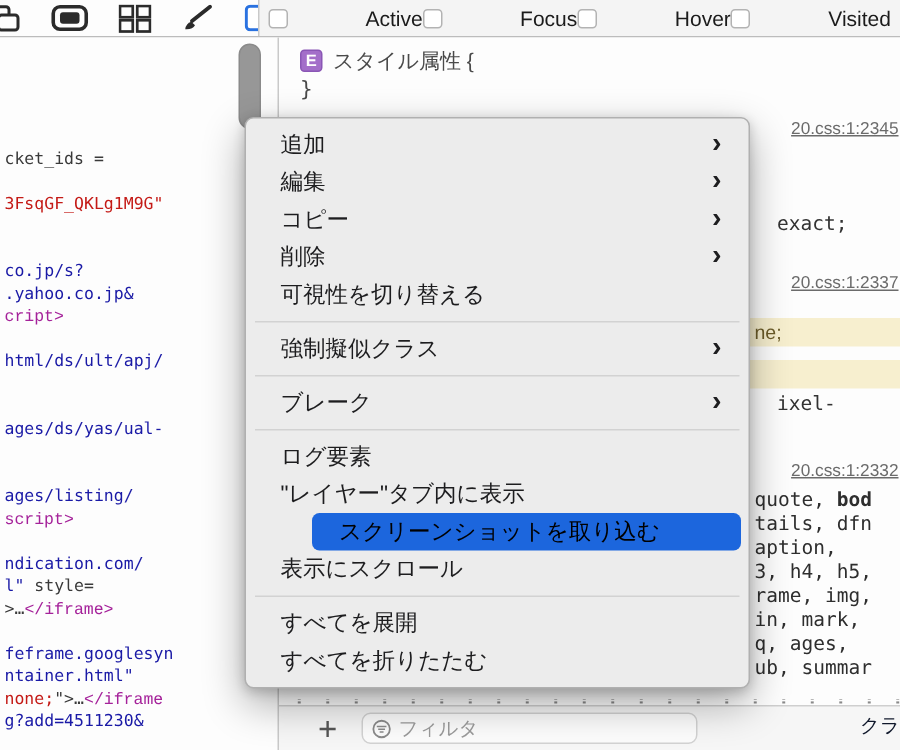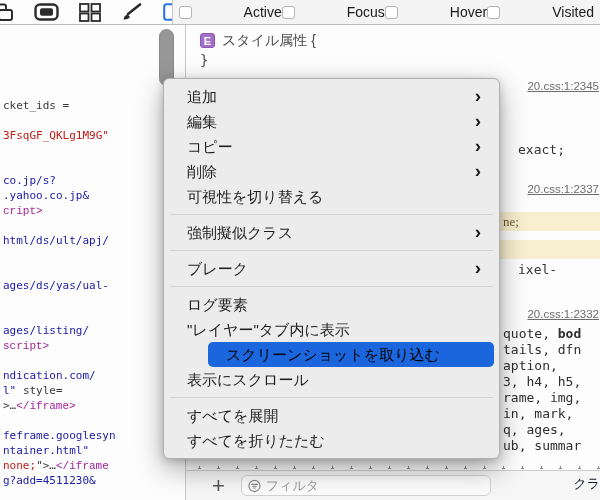--- a/index.html
+++ b/index.html
@@ -25,29 +25,29 @@
   
   .styles-panel { position:absolute; left:186px; top:25px; right:0; bottom:0; background:#fdfdfd; }
   .rule-header { padding:7px 0 0 14px; }
   .rule-title-row { display:flex; align-items:center; height:17px; }
   .e-badge { width:15px; height:15px; background:#a36fc9; border:1px solid #8a56b5; border-radius:3px; color:#fff; font-size:11px; font-weight:bold; display:flex; align-items:center; justify-content:center; margin-right:7px; }
   .rule-title { font-size:14px; color:#4a4a4a; }
   .rule-close { font-size:14px; color:#4a4a4a; font-family:"DejaVu Sans Mono",monospace; margin:3px 0 0 0; height:15px; }
   .src-link { position:absolute; right:1px; font-size:11.5px; color:#6b6b6b; text-decoration:underline; cursor:pointer; }
   .frag { position:absolute; left:317px; font-family:"DejaVu Sans Mono","Liberation Mono",monospace; font-size:13px; color:#333;margin-left:15px; }
   .warn-row { position:absolute; left:0; right:0; height:19px; background:#f7efcf; }
-  .warn-row .warn-text { position:absolute; left:317px; line-height:19px; font-family:Liberation Serif, serif; font-size:13px; color:#6b5b28; }
+  .warn-row .warn-text { position:absolute; left:317px; line-height:19px; font-family:Liberation Sans, sans-serif; font-size:13px; color:#6b5b28; }
   .selector-block { position:absolute; left:317px; top:301px; }
   .sel-line { height:16px; line-height:16px; font-family:"DejaVu Sans Mono","Liberation Mono",monospace; font-size:13px; color:#2e2e2e; white-space:pre; }
   .sel-line .bold { font-weight:bold; }
 
   .dotted-strip { position:absolute; left:0; right:0; bottom:31px; height:3px; background-image:radial-gradient(circle, #8a8a8a 1px, transparent 1.2px); background-size:19px 3px; background-position:4px 1px; }
   .bottom-bar { position:absolute; left:0; right:0; bottom:0; height:30px; background:#f6f6f6; border-top:1px solid #cfcfcf; display:flex; align-items:center; }
   .add-btn { font-size:22px; font-weight:300; color:#555; margin-left:26px; line-height:26px; cursor:pointer; }
-  .filter-box { margin-left:16px; width:250px; height:21px; background:#fcfcfc; border:1px solid #d2d2d2; border-radius:6px; display:flex; align-items:center; padding:0 6px; }
+  .filter-box { margin-left:16px; width:224px; height:21px; background:#fcfcfc; border:1px solid #d2d2d2; border-radius:6px; display:flex; align-items:center; padding:0 6px; }
   .filter-box input { border:none; outline:none; background:transparent; font-size:13px; color:#333; width:100%; margin-left:5px; font-family:"Liberation Sans",sans-serif; }
   .filter-box input::placeholder { color:#9b9b9b; }
   .classes-label { position:absolute; right:0px; font-size:13px; color:#0f172a; bottom:7px; }
 
   
   .context-menu { position:absolute; left:163px; top:78px; width:337px; background:#ececec; border:1px solid #b0b0b0; border-radius:6px; padding:5px 0; z-index:10;
                   box-shadow:0 10px 28px rgba(0,0,0,.33), 0 2px 8px rgba(0,0,0,.18); }
   .menu-item { height:25px; line-height:25px; margin:0 5px; padding:0 18px; border-radius:5px; font-size:15px; color:#1d1d1f; position:relative; cursor:default; white-space:nowrap; }
   .menu-item.highlighted { background:var(--hl,#1c66dd); color:#000000;margin-left:44px; }
   .menu-arrow { position:absolute; right:13px; top:0; font-size:19px; font-weight:bold; color:#1d1d1f; line-height:24px; }

